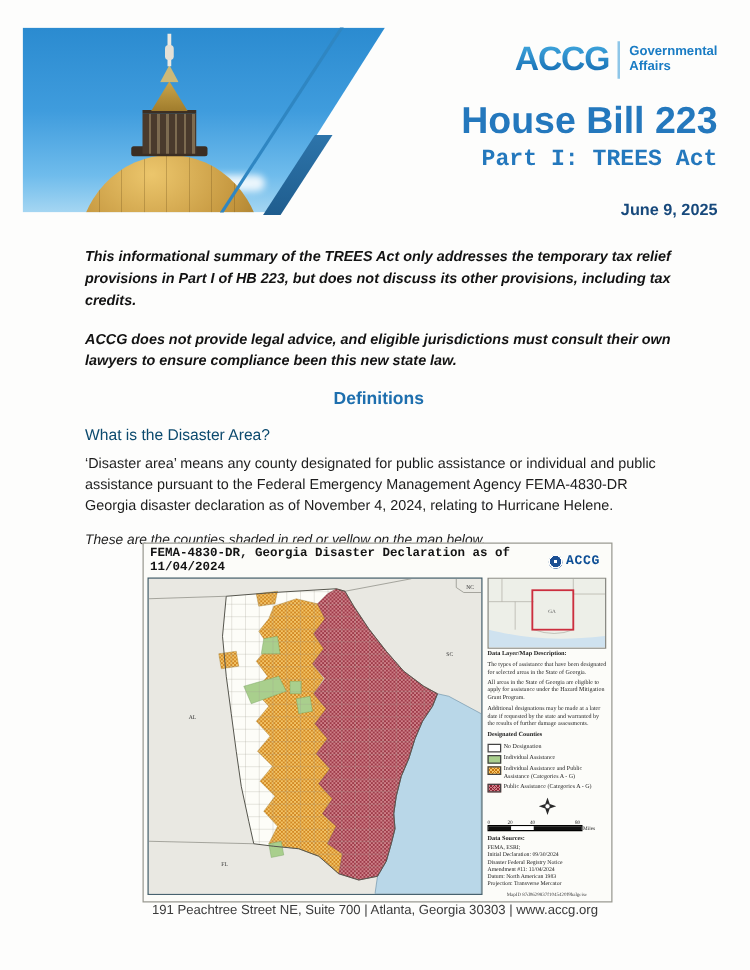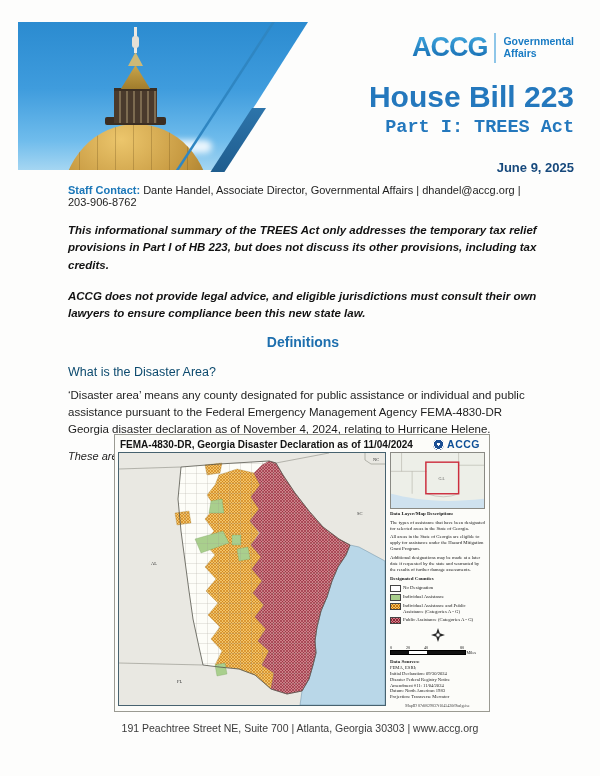--- a/index.html
+++ b/index.html
@@ -45,21 +45,21 @@
   .contact{font-size:11px;color:#1d1d1d;}
   .contact-label{color:#1b77b8;font-weight:700;}
   .disclaimer{font-style:italic;font-weight:700;font-size:11.5px;line-height:1.5;margin-top:14px;color:#121212;}
   .def-heading{text-align:center;color:#1e6fae;font-weight:700;font-size:14px;}
   .q-heading{color:#0c4a6e;font-weight:400;font-size:12.5px;margin-top:15px;}
   .body-p{font-size:11.5px;line-height:1.5;margin-top:8px;color:#1d1d1d;}
   .note{font-style:italic;font-size:11px;margin-top:10px;color:#1d1d1d;}
   
   .map-figure{position:absolute;left:114px;top:434px;width:376px;border:1px solid #9a9a92;
     background:#fcfcf9;padding:2px 3px 3px;box-sizing:border-box;}
-  .map-title-row{display:flex;justify-content:space-between;align-items:center;padding:1px 2px 2px;font-family:Liberation Sans, sans-serif;text-align:center;}
+  .map-title-row{display:flex;justify-content:space-between;align-items:center;padding:1px 2px 2px;font-family:Liberation Mono, monospace;}
   .map-title{font-weight:700;font-size:10px;color:#131313;}
   .fema{display:flex;align-items:center;gap:3px;margin-right:4px;}
   .fema-seal{width:11px;height:11px;border-radius:50%;flex:none;
     background:radial-gradient(circle at 50% 48%,#ffffff 0 16%,#1b4f93 18% 56%,#ffffff 58% 68%,#1b4f93 70%);}
   .fema-word{font-size:10.5px;font-weight:700;color:#0e4f96;letter-spacing:.5px;}
   .map-body{display:flex;gap:3px;}
   .map-canvas{width:266px;height:252px;border:1px solid #47626f;background:#e9e8e2;flex:none;}
   .map-side{flex:1;font-family:"Liberation Serif",serif;font-size:4.8px;line-height:1.3;color:#1a1a1a;padding:0 1px;overflow:hidden;}
   .inset{height:55px;border:1px solid #8a8a84;background:#eef0ea;margin-bottom:2px;}
   .side-h{font-weight:700;font-size:5px;margin-top:2px;}
@@ -114,23 +114,20 @@
         <span>Affairs</span>
       </span>
     </div>
     <div class="hero-title">House Bill 223</div>
     <div class="hero-sub">Part I: TREES Act</div>
     <div class="hero-date">June 9, 2025</div>
   </div>
 </div>
 
 <div class="content">
-  <div class="contact">
-    <span class="contact-label">Staff Contact:</span><span> Dante Handel, Associate Director, Governmental Affairs | dhandel@accg.org | 203-906-8762</span>
-  </div>
   <p class="disclaimer">This informational summary of the TREES Act only addresses the temporary tax relief provisions in Part I of HB 223, but does not discuss its other provisions, including tax credits.</p>
   <p class="disclaimer">ACCG does not provide legal advice, and eligible jurisdictions must consult their own lawyers to ensure compliance been this new state law.</p>
   <div class="def-heading">Definitions</div>
   <div class="q-heading">What is the Disaster Area?</div>
   <p class="body-p">‘Disaster area’ means any county designated for public assistance or individual and public assistance pursuant to the Federal Emergency Management Agency FEMA-4830-DR Georgia disaster declaration as of November 4, 2024, relating to Hurricane Helene.</p>
   <p class="note">These are the counties shaded in red or yellow on the map below.</p>
 </div>
 
 <div class="map-figure">
   <div class="map-title-row">

